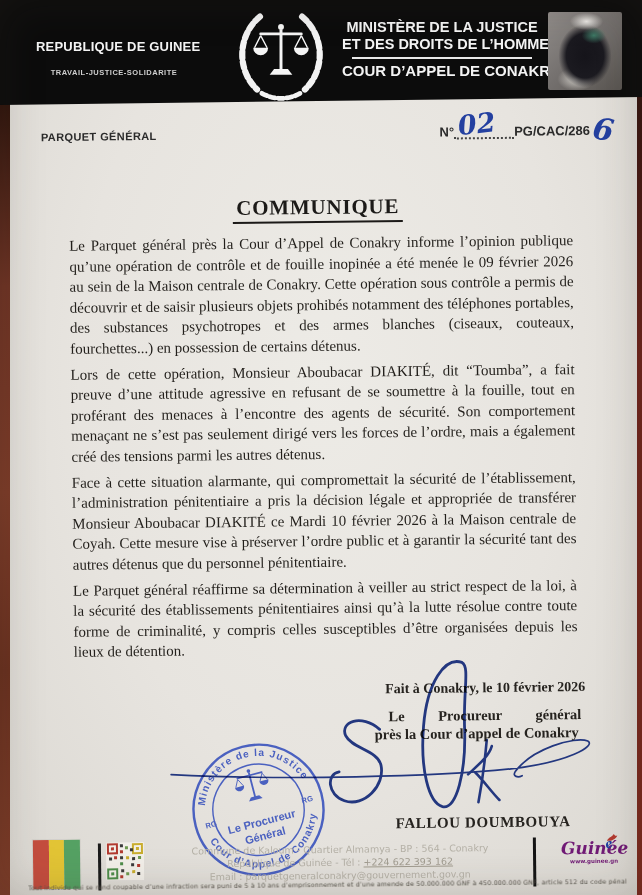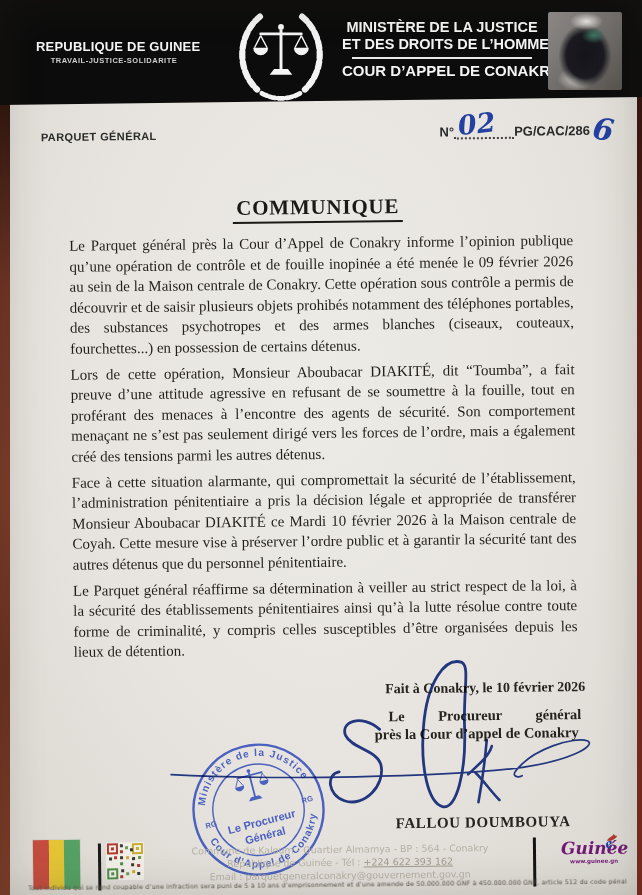--- a/index.html
+++ b/index.html
@@ -14,21 +14,21 @@
     background:radial-gradient(ellipse at 50% 42%,#edebe6 0%,#e7e4df 55%,#dbd8d2 100%);}
   .vignette{position:absolute;inset:0;z-index:40;pointer-events:none;
     box-shadow:inset 0 0 46px rgba(55,45,35,.22);}
 
   
   .band{position:absolute;left:0;top:0;width:642px;height:106px;background:#0c0c0c;z-index:10;
         clip-path:polygon(0 0,642px 0,642px 97px,0 105px);
         font-family:"Liberation Sans",sans-serif;color:#f4f4f4;}
   .band-left{position:absolute;left:36px;top:39px;width:156px;text-align:center;}
   .band-title{font-size:13px;font-weight:bold;letter-spacing:.2px;white-space:nowrap;}
-  .band-sub{font-size:7.5px;font-weight:bold;letter-spacing:.5px;color:#cfcfcf;margin-top:2px;white-space:nowrap;}
+  .band-sub{font-size:7.5px;font-weight:bold;letter-spacing:.5px;color:#cfcfcf;margin-top:14px;white-space:nowrap;}
   .emblem{position:absolute;left:235px;top:9px;width:92px;height:92px;}
   .band-right{position:absolute;left:342px;top:19px;width:200px;text-align:center;}
   .band-right .l1,.band-right .l2{font-size:14.5px;font-weight:bold;line-height:17px;white-space:nowrap;}
   .band-hr{height:2px;background:#e9e9e9;margin:4px 10px 3px;}
   .band-right .l3{font-size:15px;font-weight:bold;white-space:nowrap;}
   .photo{position:absolute;right:20px;top:12px;width:74px;height:78px;border-radius:2px;
     background:
       radial-gradient(ellipse 32% 16% at 52% 12%,#e9e7e3 0%,rgba(233,231,227,0) 70%),
       radial-gradient(ellipse 22% 14% at 62% 30%,#3f7a66 0%,rgba(63,122,102,0) 75%),
       radial-gradient(ellipse 46% 52% at 50% 56%,#15141a 0%,#1b1a20 55%,rgba(27,26,32,0) 78%),

